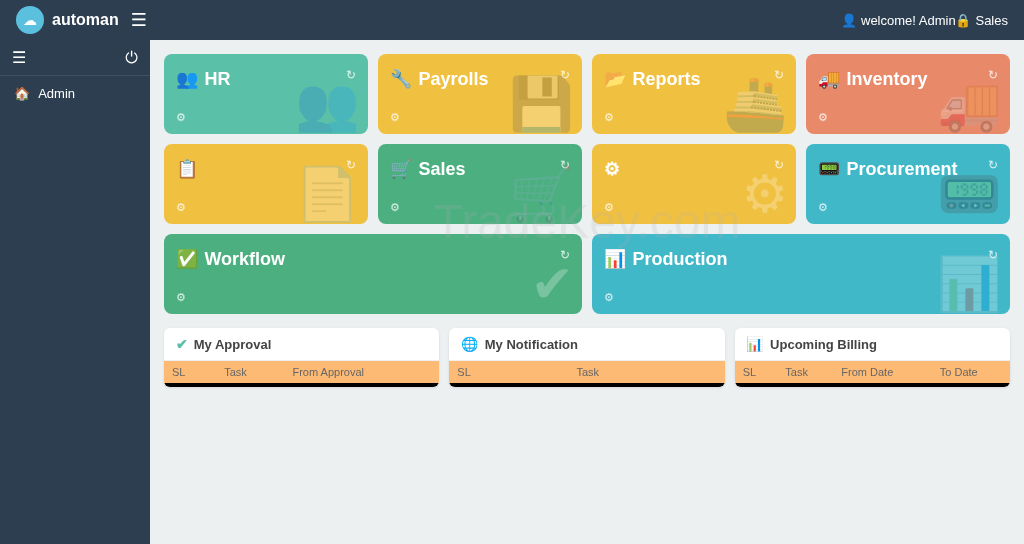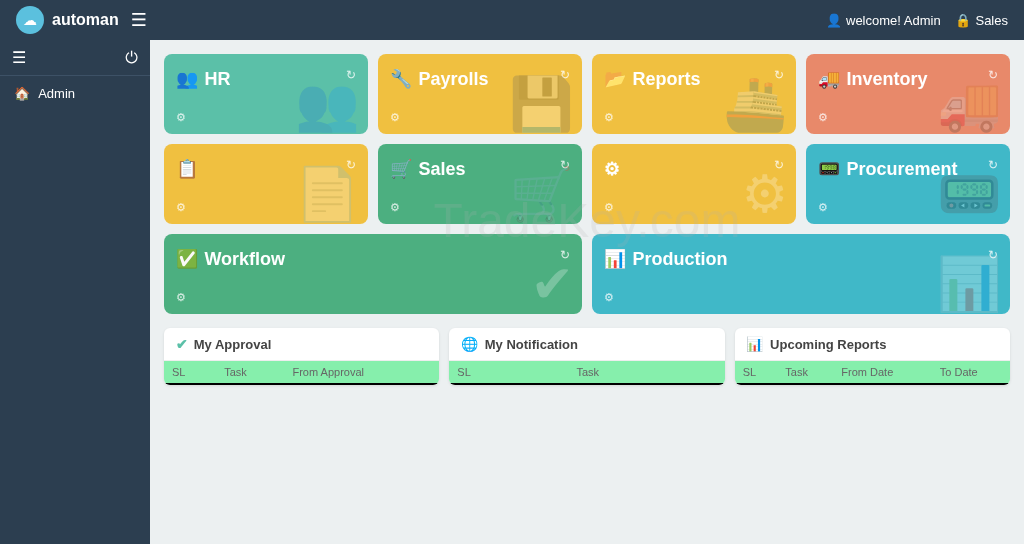--- a/index.html
+++ b/index.html
@@ -14,21 +14,21 @@
       justify-content: space-between;
       padding: 0 16px;
       color: white;
       flex-shrink: 0;
     }
     .top-nav-left { display: flex; align-items: center; gap: 12px; }
     .top-nav-brand { display: flex; align-items: center; gap: 8px; }
     .brand-logo { width: 28px; height: 28px; background: #5bc0de; border-radius: 50%; display: flex; align-items: center; justify-content: center; font-size: 14px; }
     .brand-name { color: white; font-size: 16px; font-weight: bold; }
     .hamburger-icon { font-size: 18px; cursor: pointer; color: white; }
-    .top-nav-right { display: flex; align-items: center; gap: 15px; font-size: 13px; }
+    .top-nav-right { display: flex; align-items: center; gap: 0; font-size: 13px; }
     .top-nav-right span { cursor: pointer; }
 
     
     .main-layout { display: flex; flex: 1; overflow: hidden; }
 
     
     .sidebar {
       width: 150px;
       background: #2c3e50;
       color: white;
@@ -122,26 +122,26 @@
       font-weight: bold;
       color: #444;
       display: flex;
       align-items: center;
       gap: 6px;
       border-bottom: 1px solid #eee;
     }
     .panel-header-icon { color: #5bc0a8; font-size: 14px; }
     .panel-table { width: 100%; border-collapse: collapse; font-size: 11px; }
     .panel-table th {
-      background: #86efac;
+      background: #fdba74;
       padding: 5px 8px;
       text-align: left;
       color: #666;
       font-weight: normal;
-      border-bottom: 2px solid #000000;
+      border-bottom: 4px solid #000000;
     }
 
     
     .watermark {
       position: absolute;
       top: 50%;
       left: 50%;
       transform: translate(-50%, -50%);
       font-size: 48px;
       font-weight: normal;
@@ -345,21 +345,21 @@
                 <th>Task</th>
               </tr>
             </thead>
             <tbody></tbody>
           </table>
         </div>
 
         <div class="panel">
           <div class="panel-header">
             <span class="panel-header-icon">📊</span>
-            <span>Upcoming Reports</span>
+            <span>Upcoming Billing</span>
           </div>
           <table class="panel-table">
             <thead>
               <tr>
                 <th>SL</th>
                 <th>Task</th>
                 <th>From Date</th>
                 <th>To Date</th>
               </tr>
             </thead>

